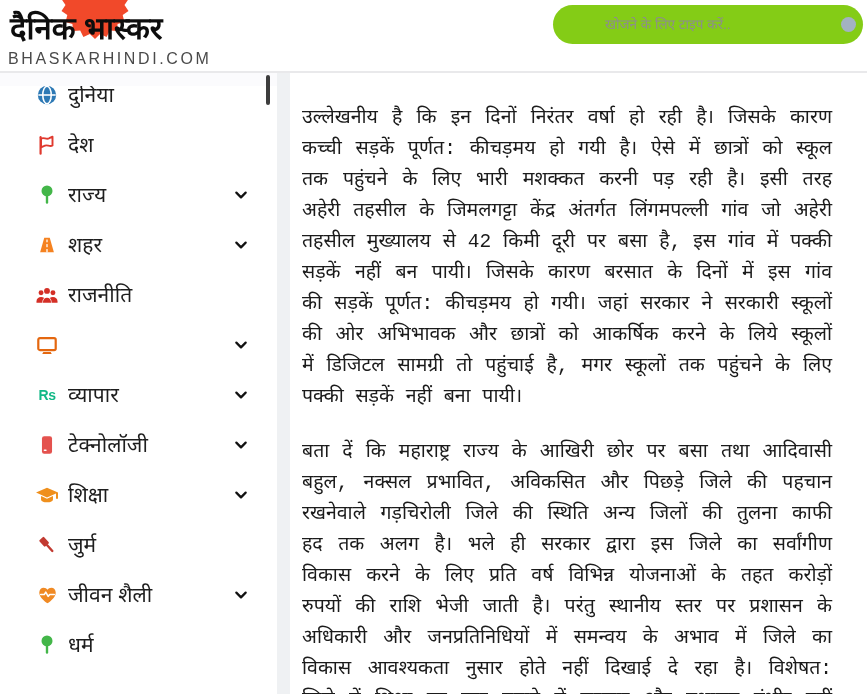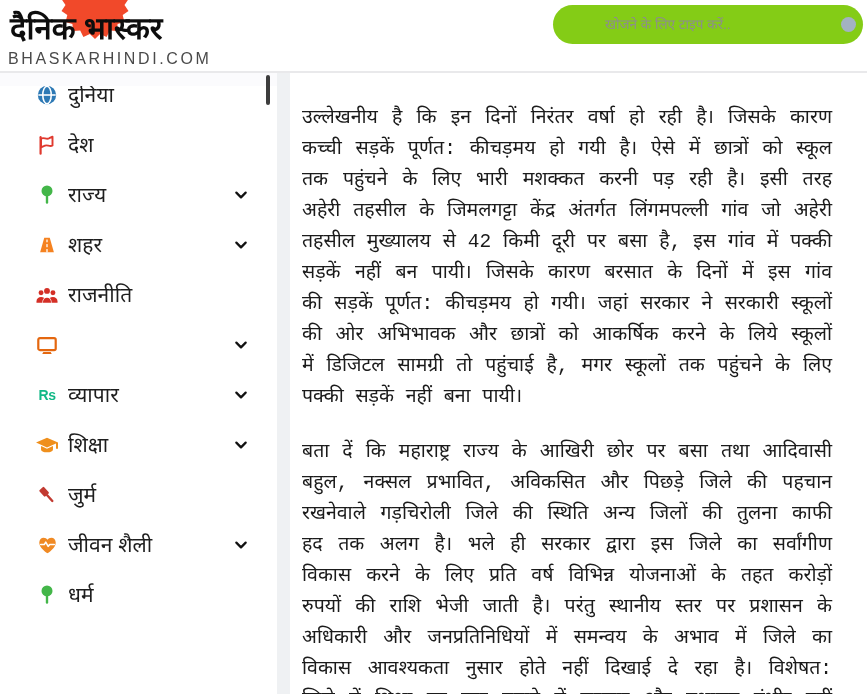--- a/index.html
+++ b/index.html
@@ -140,20 +140,32 @@
         <div class="srow">
           <span class="sicon" style="color: rgb(18, 184, 134);">
             <span class="rs-glyph">Rs</span>
           </span>
           <span class="slabel">व्यापार</span>
           <span class="schev"><svg width="16" height="16" viewBox="0 0 24 24">
               <path d="M5 8.5l7 7 7-7" fill="none" stroke="#111" stroke-width="3.4" stroke-linecap="round" stroke-linejoin="round"></path>
             </svg></span>
         </div>
         <div class="srow">
+          <span class="sicon" style="color: rgb(228, 82, 78);">
+            <svg width="22" height="22" viewBox="0 0 24 24">
+              <rect x="6.5" y="2.5" width="11" height="19" rx="2.4" fill="currentColor"></rect>
+              <rect x="8.3" y="16.8" width="3.4" height="1.8" rx="0.9" fill="#fff"></rect>
+            </svg>
+          </span>
+          <span class="slabel">टेक्नोलॉजी</span>
+          <span class="schev"><svg width="16" height="16" viewBox="0 0 24 24">
+              <path d="M5 8.5l7 7 7-7" fill="none" stroke="#111" stroke-width="3.4" stroke-linecap="round" stroke-linejoin="round"></path>
+            </svg></span>
+        </div>
+        <div class="srow">
           <span class="sicon" style="color: rgb(239, 143, 28);">
             <svg width="24" height="22" viewBox="0 0 26 24">
               <g fill="currentColor">
                 <path d="M13 4L1 9.4l12 5.4 9.8-4.4V16h2.2V9.4z"></path>
                 <path d="M6.5 13.2v3.6c0 1.8 2.9 3.2 6.5 3.2s6.5-1.4 6.5-3.2v-3.6L13 16.1z"></path>
               </g>
             </svg>
           </span>
           <span class="slabel">शिक्षा</span>
           <span class="schev"><svg width="16" height="16" viewBox="0 0 24 24">

